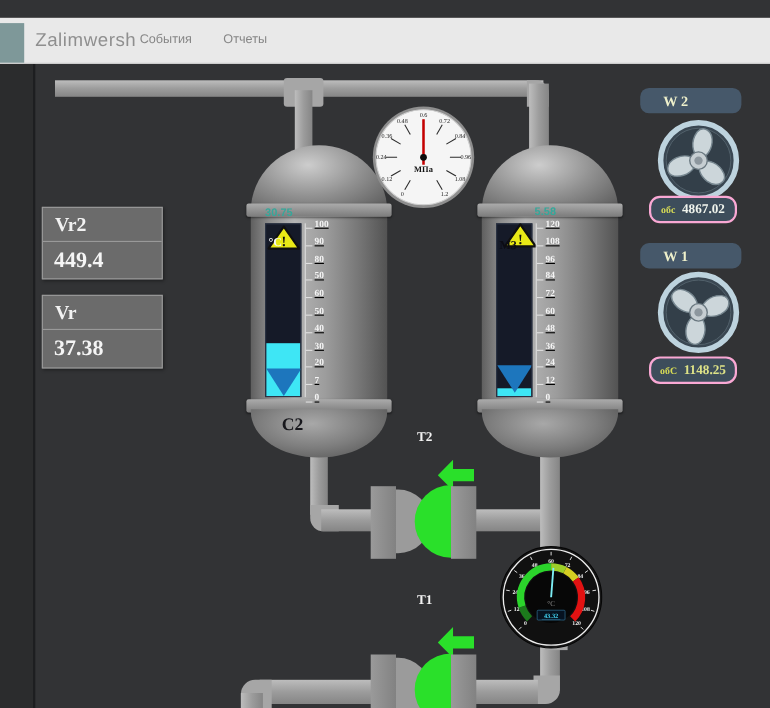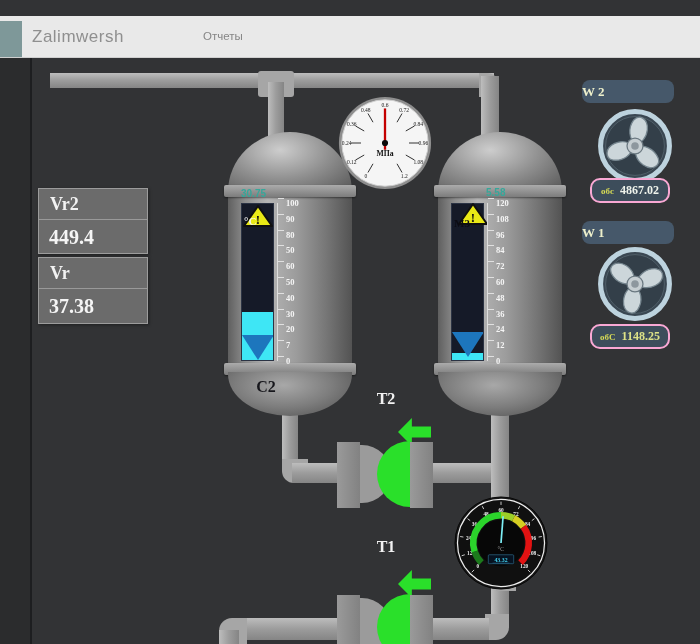--- a/index.html
+++ b/index.html
@@ -23,51 +23,52 @@
   .vbody{position:absolute;background:linear-gradient(90deg,#5f5f5f 0%,#8f8f8f 14%,#b5b5b5 32%,#9c9c9c 55%,#757575 80%,#535353 100%);}
   .vband{position:absolute;background:linear-gradient(180deg,#ababab,#7c7c7c);border-radius:2px;box-shadow:0 1px 2px rgba(0,0,0,.45);}
   .vlabel{position:absolute;width:104px;text-align:center;font-weight:bold;font-size:16px;color:#17171c;}
   .panel{position:absolute;width:33px;height:158px;background:#151a28;border:1px solid #2b3344;box-sizing:border-box;overflow:hidden;}
   .lvl-fill{position:absolute;left:0;right:0;bottom:0;}
   .lvl-marker{position:absolute;left:50%;transform:translateX(-50%);width:0;height:0;border-left:16px solid transparent;border-right:16px solid transparent;border-top:25px solid #1d76bd;}
   .reading{position:absolute;font:bold 10px "Liberation Sans",sans-serif;}
   .alarm-txt{position:absolute;font-weight:bold;font-size:11px;}
   .warn{position:absolute;}
   .scale{position:absolute;width:26px;height:158px;border-left:1px solid #dedede;}
-  .scale-row{position:absolute;left:0;display:flex;align-items:flex-start;transform:translateY(-50%);}
+  .scale-row{position:absolute;left:0;display:flex;align-items:flex-end;transform:translateY(-50%);text-decoration:underline;}
   .scale-tick{width:6px;height:1px;background:#e0e0e0;margin-right:2px;}
   .scale-num{font-weight:bold;font-size:8.5px;color:#f5f5f5;font-family:"Liberation Serif",serif;}
   
   .valve{position:absolute;width:96px;height:122px;z-index:3;}
   .flange{position:absolute;width:23px;height:66px;background:linear-gradient(90deg,#9a9a9a,#828282);}
   .half-gray{position:absolute;width:31px;height:58px;background:#9b9b9b;border-radius:0 29px 29px 0;}
   .half-green{position:absolute;width:33px;height:66px;border-radius:33px 0 0 33px;}
   .varrow{position:absolute;width:33px;height:28px;clip-path:polygon(0 50%,42% 0,42% 30%,100% 30%,100% 70%,42% 70%,42% 100%);}
-  .vtag{position:absolute;width:52px;text-align:center;font-weight:bold;font-size:16px;color:#f2f2f2;}
-  
-  .wlabel{position:absolute;width:92px;height:23px;background:#46586a;border-radius:8px;color:#eef0cb;font-weight:bold;font-size:13px;line-height:23px;padding-left:0;box-sizing:border-box;z-index:3;}
+  .vtag{position:absolute;width:52px;text-align:center;font-weight:bold;font-size:12px;color:#f2f2f2;}
+  
+  .wlabel{position:absolute;width:92px;height:23px;background:#46586a;border-radius:8px;color:#eef0cb;font-weight:bold;font-size:13px;line-height:23px;padding-left:21px;box-sizing:border-box;z-index:3;}
   .wvalue{position:absolute;width:76px;height:21px;background:#3d4d5b;border:2px solid #f9a8d4;border-radius:10px;display:flex;align-items:center;justify-content:center;gap:6px;z-index:3;}
   .wunit{font-weight:bold;font-size:9px;color:#d9dd55;}
   .wnum{font-weight:bold;font-size:12px;}
   .fansvg{position:absolute;width:84px;height:84px;z-index:3;}
   
   .vbox{position:absolute;left:38px;width:110px;background:#6b6b6b;border:1px solid #9c9c9c;box-sizing:border-box;z-index:3;box-shadow:1px 1px 3px rgba(0,0,0,.4);}
   .vbox .hd{height:30px;border-bottom:1px solid #999;font-weight:bold;font-size:18px;color:#f2f2f2;line-height:30px;padding-left:11px;}
   .vbox .vl{height:34px;font-weight:600;font-size:20px;color:#f5f5f5;line-height:34px;padding-left:10px;}
   .gaugesvg{position:absolute;z-index:4;}
   svg text{font-family:"Liberation Serif",serif;}
 </style>
 </head>
 <body>
 
 <div id="app">
 
   <div class="topbar">
     <div class="corner-square"></div>
     <span class="app-title">Zalimwersh</span>
+    <span class="menu-item" style="left:127px">События</span>
     <span class="menu-item" style="left:203px">Отчеты</span>
   </div>
 
   <div class="leftstrip"></div>
 
   <div class="hpipe" style="left:50px;top:57px;width:444px;height:15px"></div>
   <div class="fitting" style="left:258px;top:55px;width:36px;height:26px;border-radius:3px"></div>
   <div class="vpipe" style="left:268px;top:66px;width:16px;height:56px"></div>
   <div class="fitting" style="left:479px;top:57px;width:20px;height:24px;border-top-right-radius:12px"></div>
   <div class="vpipe" style="left:481px;top:60px;width:18px;height:62px"></div>
@@ -79,21 +80,21 @@
   <div class="vpipe" style="left:491px;top:388px;width:18px;height:224px"></div>
   <div class="fitting" style="left:485px;top:598px;width:24px;height:26px;border-bottom-right-radius:13px"></div>
   <div class="hpipe" style="left:236px;top:602px;width:253px;height:22px"></div>
   <div class="fitting" style="left:219px;top:602px;width:28px;height:26px;border-top-left-radius:13px"></div>
   <div class="vpipe" style="left:219px;top:614px;width:20px;height:26px"></div>
 
   <div class="vbox" style="top:172px;height:66px">
     <div class="hd">Vr2</div>
     <div class="vl">449.4</div>
   </div>
-  <div class="vbox" style="top:241px;height:67px">
+  <div class="vbox" style="top:252px;height:67px">
     <div class="hd">Vr</div>
     <div class="vl">37.38</div>
   </div>
 
   <div class="vessel" style="left:224px;top:116px">
     <div class="dome-top" style="left:4px;top:0;width:124px;height:60px"></div>
     <div class="vbody" style="left:4px;top:54px;width:124px;height:184px"></div>
     <div class="vband" style="left:0;top:53px;width:132px;height:12px"></div>
     <div class="vband" style="left:0;top:231px;width:132px;height:12px"></div>
     <div class="dome-bot" style="left:4px;top:240px;width:124px;height:44px"></div>

